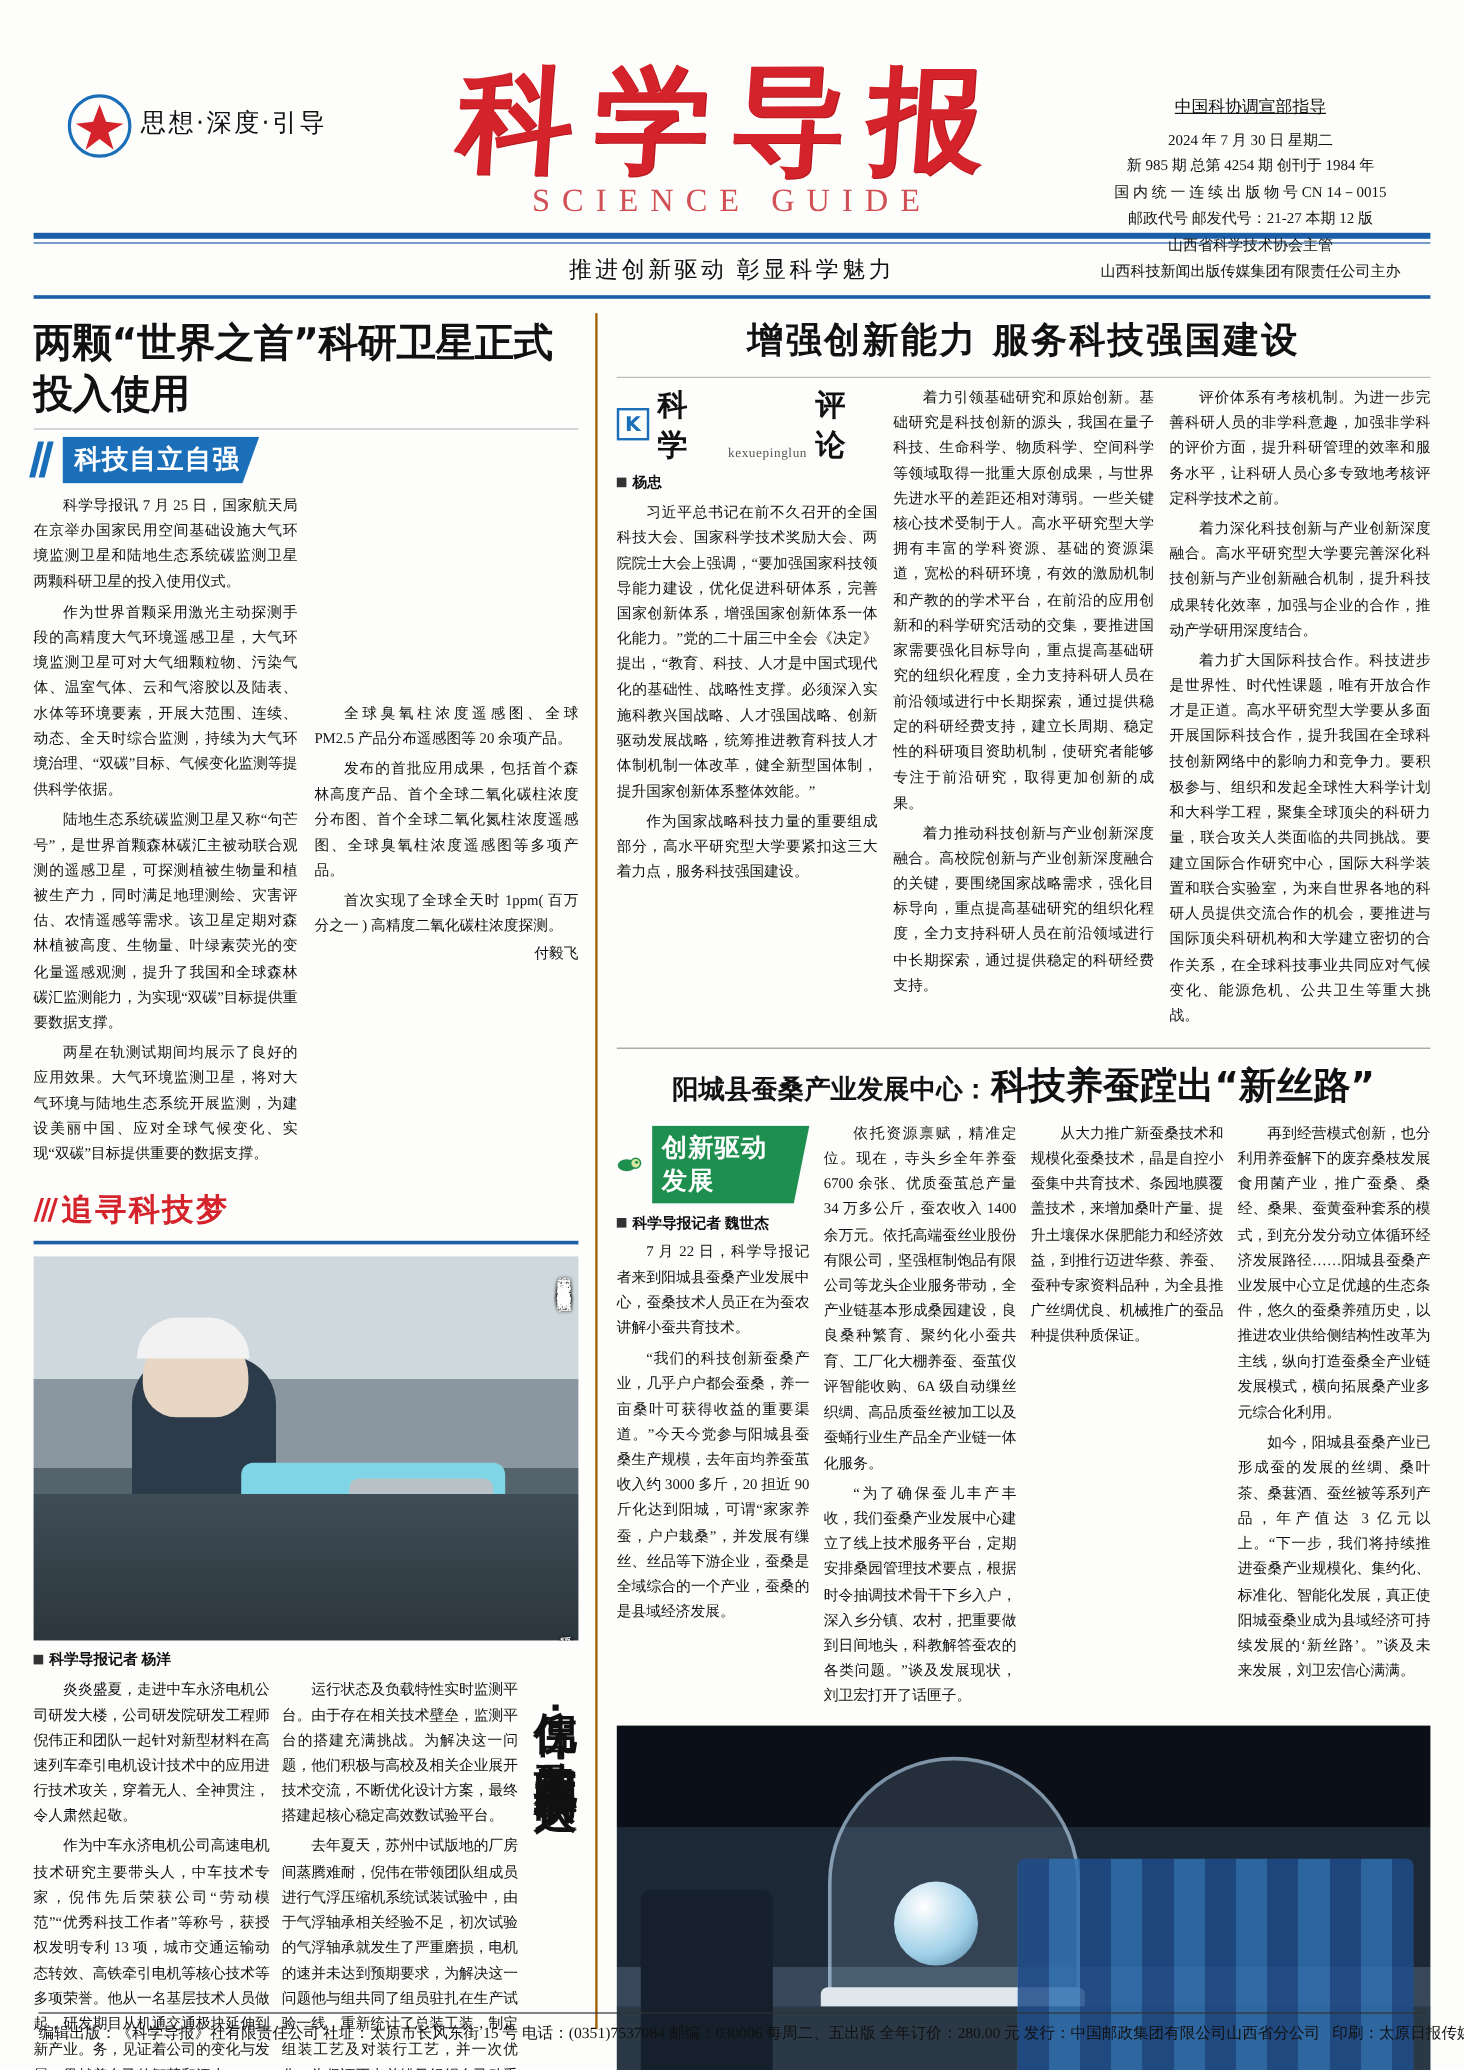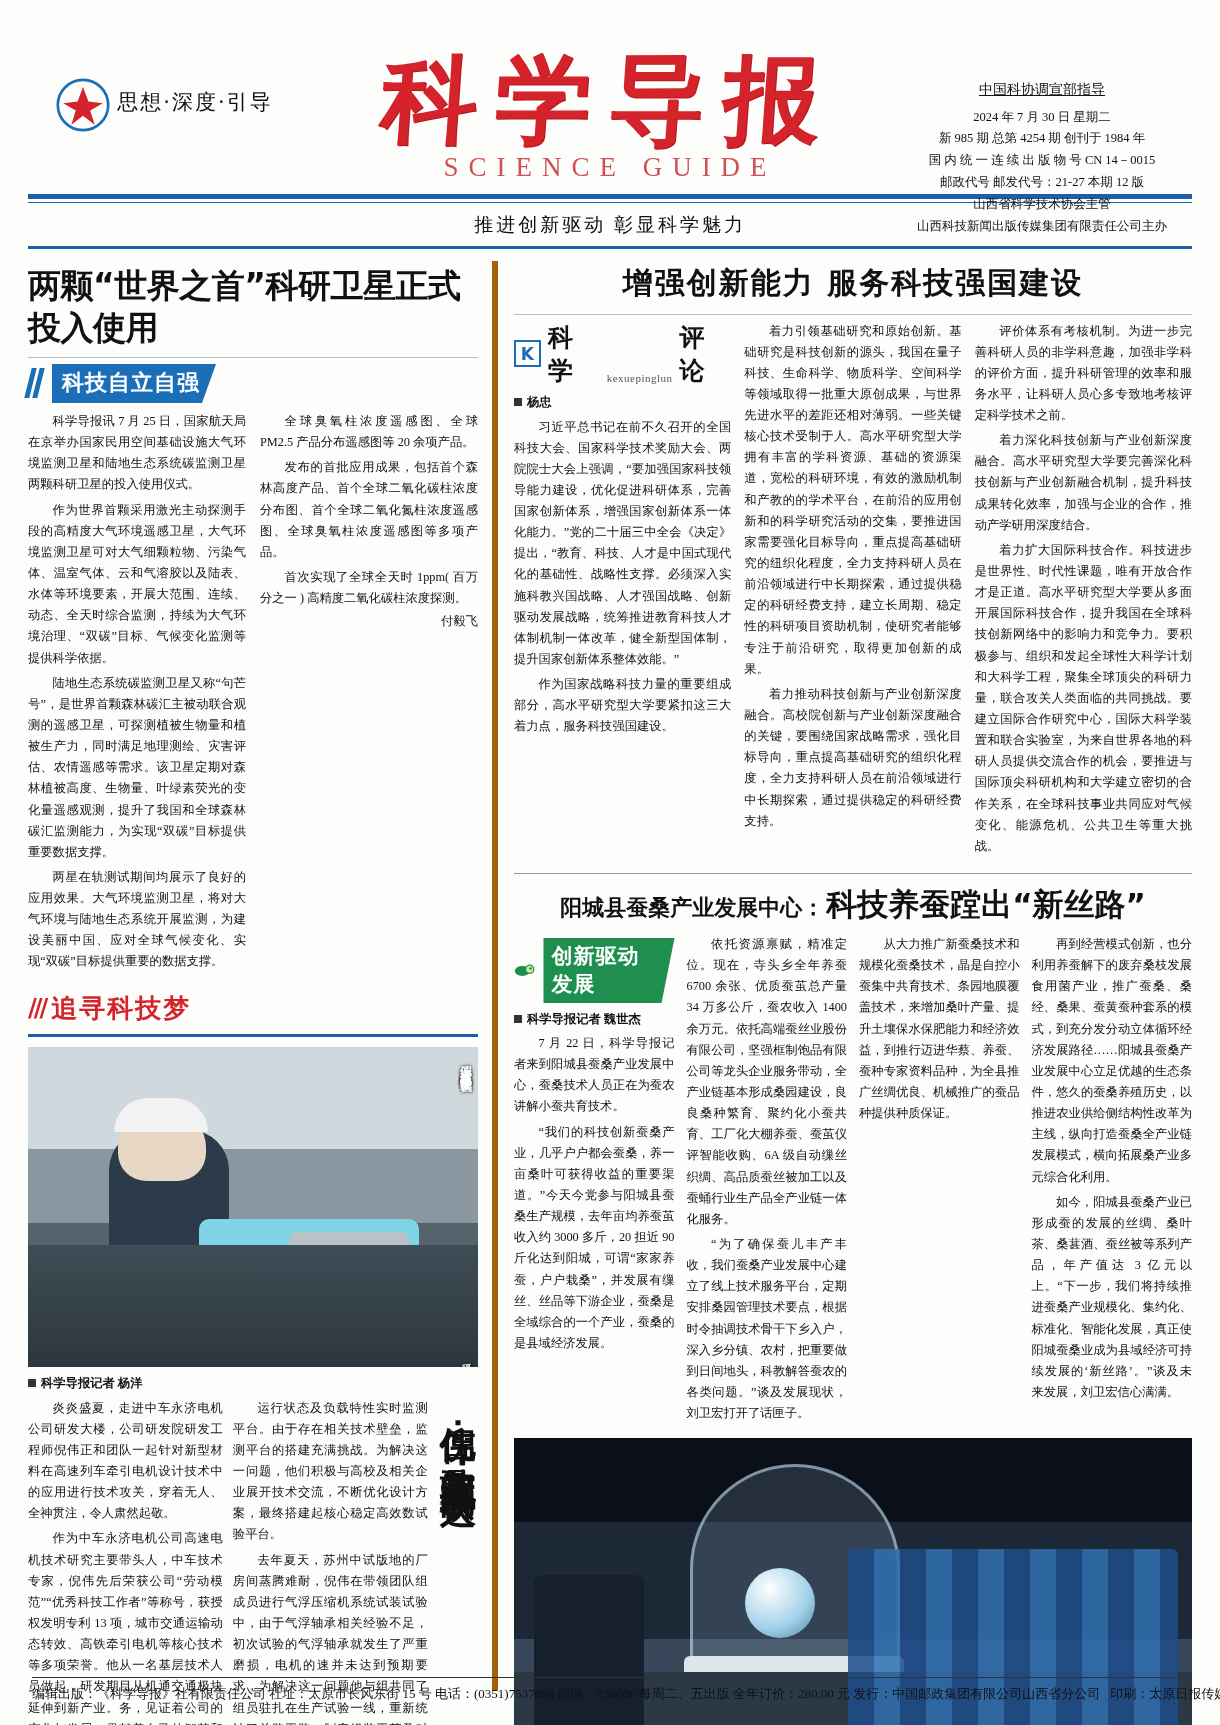--- a/index.html
+++ b/index.html
@@ -34,41 +34,41 @@
   .mast-right { width:300px; padding-top:48px; font-size:12.5px; line-height:1.75; color:#111; text-align:center; }
   .mast-right .r0 { font-size:14px; margin-bottom:4px;text-decoration:underline; }
 
   .mast-rule { height:5px; background:#1b5fa8; margin-top:4px; }
   .mast-rule2 { height:1px; background:#1b5fa8; margin-top:3px; }
   .mast-slogan2 { text-align:center; font-size:19px; letter-spacing:3px; padding:9px 0 8px; color:#111; }
   .mast-rule3 { height:2.5px; background:#1b5fa8; }
 
   
   .cols { display:flex; margin-top:12px; height:1430px; }
-  .col-left { width:470px; padding-right:14px; border-right:6px solid #a16207; }
+  .col-left { width:470px; padding-right:14px; border-right:2px solid #a16207; }
   .col-right { width:694px; padding-left:16px; }
 
   .headline1 {
     font-family:"DejaVu Sans", sans-serif;
     font-weight:bold; font-size:33px; letter-spacing:-.5px; line-height:1.28;
     padding:4px 0 8px;
   }
   .hl-rule { height:1px; background:#bbb; margin-bottom:6px; }
 
   .badge-row { display:flex; align-items:center; gap:8px; margin:4px 0 8px; }
   .badge {
     background:#1b6fb8; color:#fff; font-family:"DejaVu Sans", sans-serif;
     font-weight:bold; font-size:22px; padding:4px 16px 5px 10px;
     position:relative; letter-spacing:1px;
     clip-path:polygon(0 0, 100% 0, calc(100% - 14px) 100%, 0 100%);
   }
   .badge-skew { display:flex; align-items:center; }
   .badge-skew .bar { width:5px; height:30px; background:#1b6fb8; margin-right:3px; transform:skewX(-14deg); }
 
-  .two-sub { display:flex; gap:14px; }
+  .two-sub { display:flex; gap:14px;align-items:center; }
   .two-sub > div { flex:1; }
 
   p.body { font-size:12.3px; line-height:1.72; text-align:justify; margin:0 0 4px; text-indent:2em; }
   .byline { font-size:12.3px; font-weight:bold; }
   .sign { text-align:right; font-size:12.3px; margin-top:3px; }
 
   .section-title-red {
     display:flex; align-items:center; gap:6px; margin:14px 0 8px;
   }
   .slash { color:#d4232a; font-weight:bold; font-size:24px; letter-spacing:-3px; font-family:"DejaVu Sans", sans-serif;}

